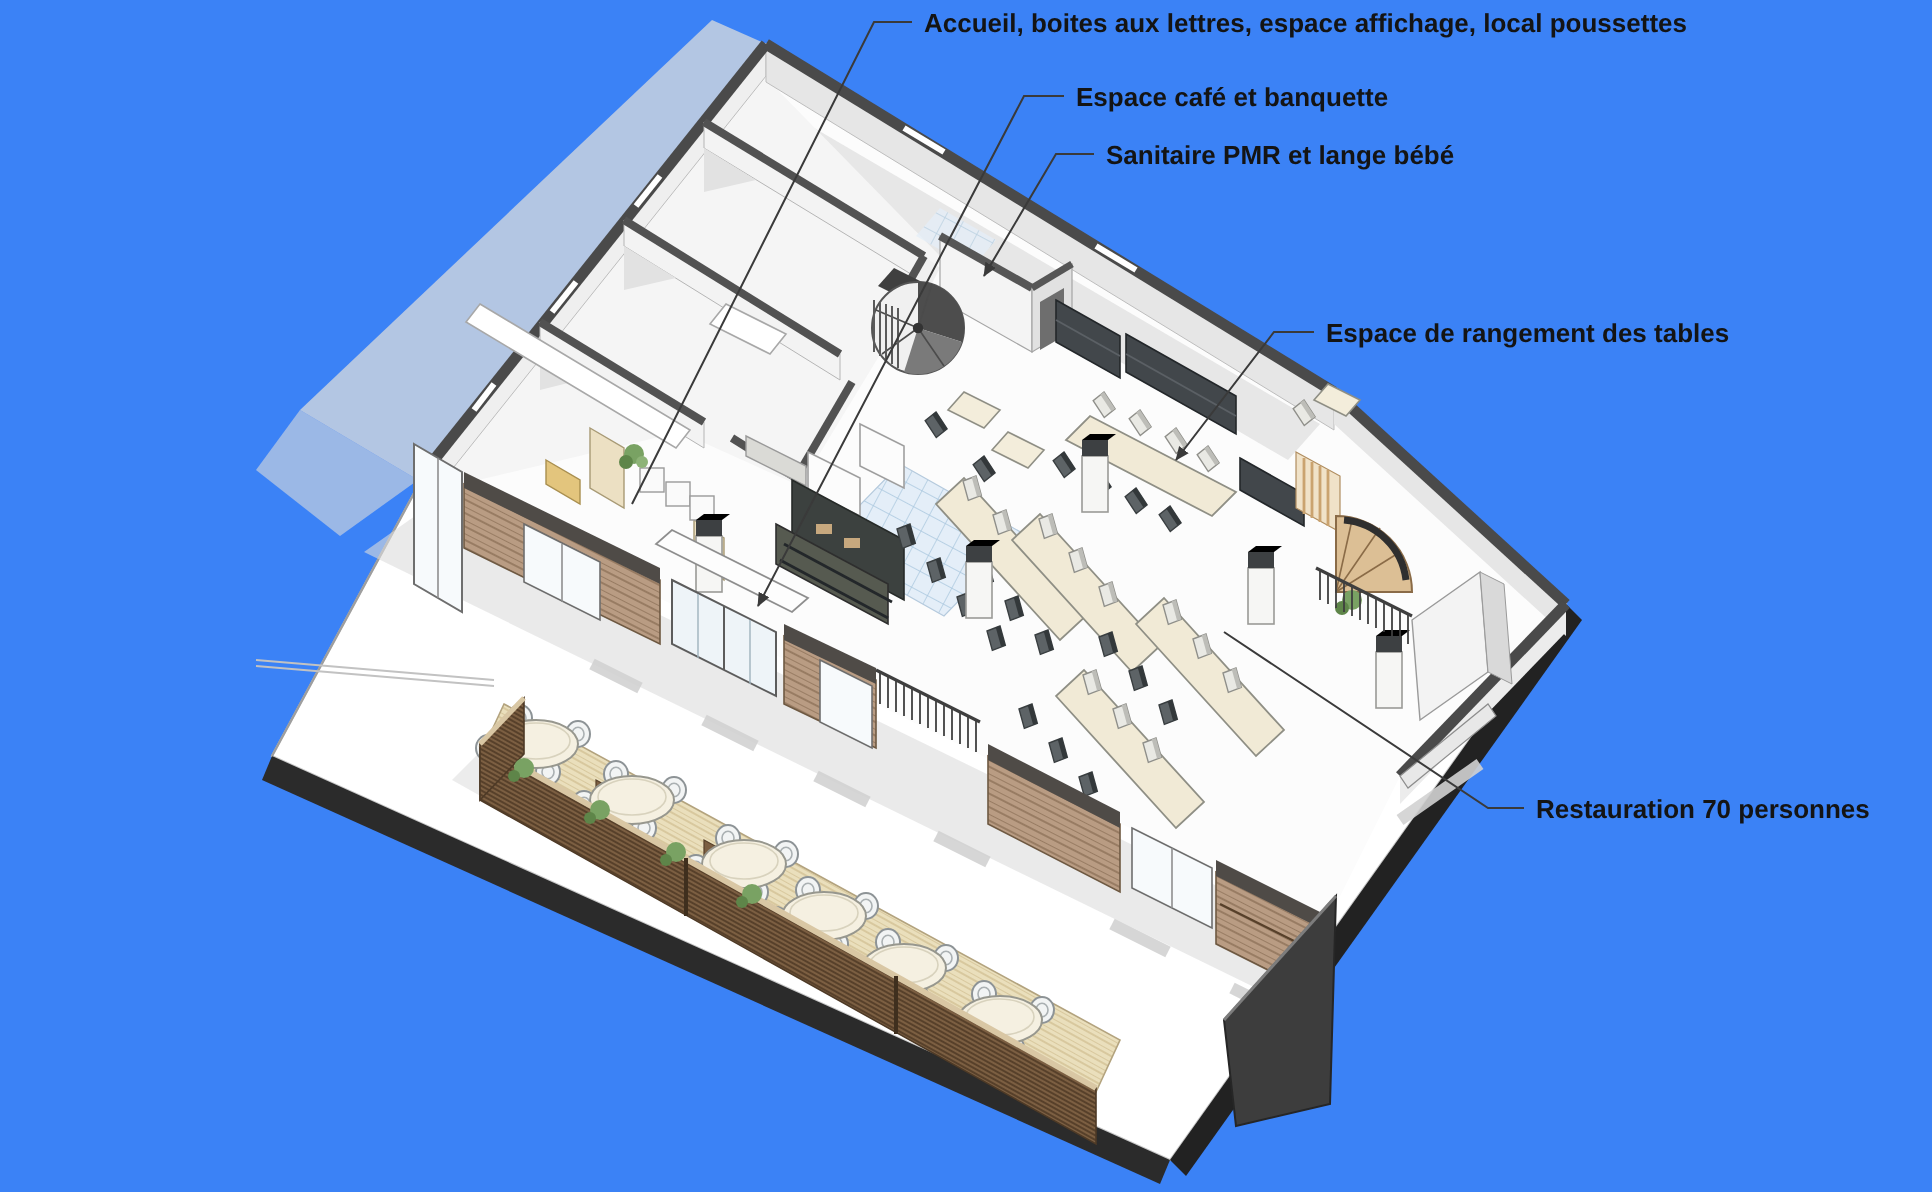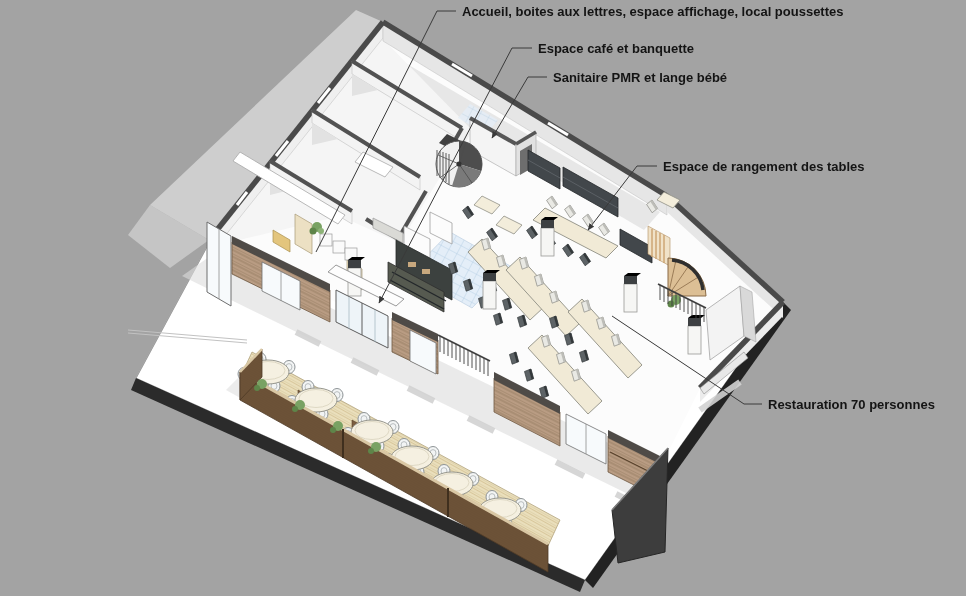--- a/index.html
+++ b/index.html
@@ -1,16 +1,16 @@
 <!DOCTYPE html>
 <html><head>
 <meta charset="utf-8">
 <style>
   html,body{margin:0;padding:0;background:#ffffff;}
-  .stage{position:relative;width:966px;height:596px;background:#a3a3a3;overflow:hidden;
+  .stage{position:relative;width:966px;height:596px;background:#3b82f6;overflow:hidden;
          font-family:"Liberation Sans", sans-serif;}
   svg{display:block;}
   text.callout{font-family:"Liberation Sans", sans-serif;font-weight:bold;font-size:13px;fill:#141414;}
 </style>
 </head>
 <body>
 
 <div class="stage">
 <svg viewBox="0 0 966 596" width="966" height="596">
   <defs>

